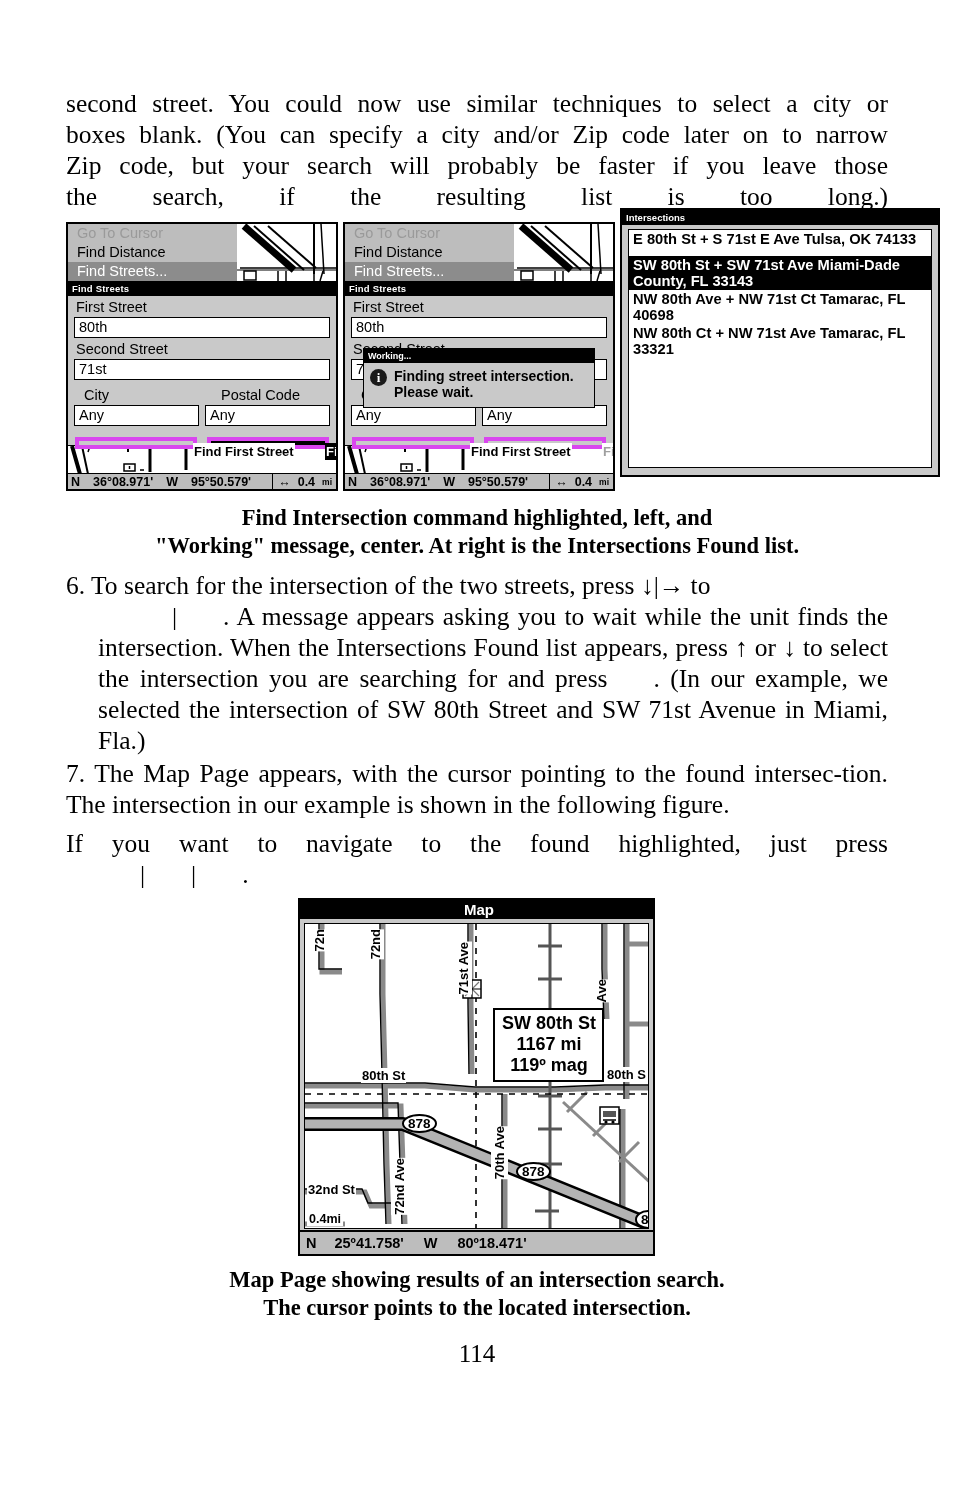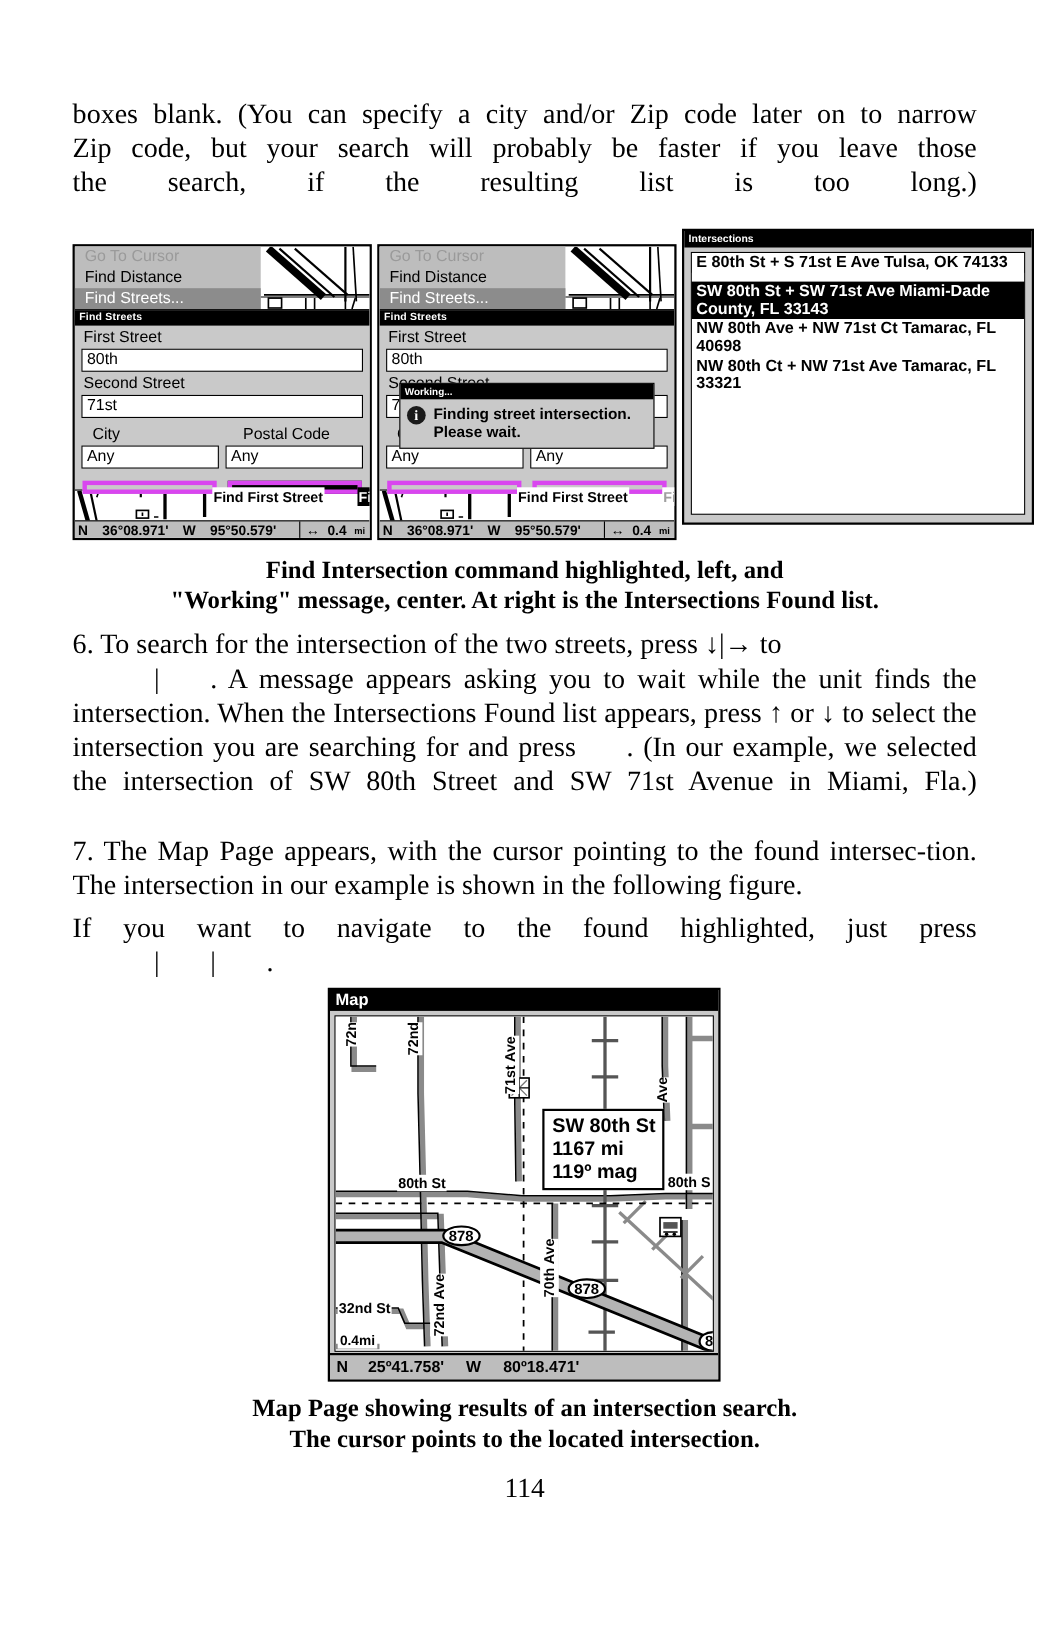--- a/index.html
+++ b/index.html
@@ -121,20 +121,21 @@
   .list-outer{position:absolute;left:6px;right:6px;top:19px;bottom:7px;background:#fff;border:1px solid #000;}
   .li{font-size:14.7px;line-height:16px;font-weight:bold;padding:1px 3px 1px 4px;}
   .li.sel{background:#000;color:#fff;}
   .li-sep{height:8px;background:#fff;}
 
   
   .mapfig{
     position:absolute;box-sizing:border-box;background:#c9c9c9;
     border:2px solid #000;overflow:hidden;
     font-family:"Liberation Sans","DejaVu Sans",sans-serif;
+    text-align:center;
   }
   .mapfig-title{background:#000;color:#fff;font-weight:bold;font-size:15px;line-height:19px;padding:0 0 0 5px;}
   .mapcanvas{position:absolute;left:4px;right:4px;top:23px;bottom:25px;background:#fff;border:1px solid #000;overflow:hidden;}
   .map-status{
     position:absolute;left:0;right:0;bottom:0;height:22px;background:#bdbdbd;
     border-top:2px solid #000;display:flex;align-items:center;
     font-size:14.5px;font-weight:bold;
   }
   .popupbox{
     position:absolute;background:#fff;border:2px solid #000;
@@ -148,20 +149,21 @@
     position:absolute;z-index:7;background:#fff;border:2px solid #000;border-radius:50%;
     font-size:13.5px;font-weight:bold;line-height:15px;padding:0 4px;
   }
 </style>
 </head>
 <body>
 
 <div class="page">
 
   <div class="prose last-line-natural justify-all" style="left:66px;top:88px;width:822px;">
+    <div style="text-align:justify;text-align-last:justify;">second street. You could now use similar techniques to select a city or</div>
     <div style="text-align:justify;text-align-last:justify;">boxes blank. (You can specify a city and/or Zip code later on to narrow</div>
     <div style="text-align:justify;text-align-last:justify;">Zip code, but your search will probably be faster if you leave those</div>
     <div style="text-align:left;">the search, if the resulting list is too long.)</div>
   </div>
 
   <div class="unit" style="left:66px;top:222px;width:272px;height:269px;">
 
     <div class="mapstrip">
       <svg width="272" height="269" viewBox="0 0 272 269">
         <g stroke="#000" fill="none">
@@ -364,21 +366,21 @@
 
   <div class="caption" style="top:504px;">
     <div>Find Intersection command highlighted, left, and</div>
     <div>"Working" message, center. At right is the Intersections Found list.</div>
   </div>
 
   <div class="prose" style="left:66px;top:570px;width:822px;">
     <div style="text-align:left;">
       <span>6. To search for the intersection of the two streets, press </span><span class="keyglyph">↓|→</span><span> to</span>
     </div>
-    <div style="text-align:justify;text-align-last:justify;">
+    <div style="text-align:justify;text-align-last:justify;margin-left:32px;">
       <span class="gap-lg"></span><span class="keyglyph">|</span><span class="gap-md"></span><span>. A message appears asking you to wait while the unit finds the intersection. When the Intersections Found list appears, press ↑ or ↓ to select the intersection you are searching for and press</span><span class="gap-md"></span><span>. (In our example, we selected the intersection of SW 80th Street and SW 71st Avenue in Miami, Fla.)</span>
     </div>
   </div>
 
   <div class="prose" style="left:66px;top:758px;width:822px;text-align:justify;text-align-last:left;">7. The Map Page appears, with the cursor pointing to the found intersec-tion. The intersection in our example is shown in the following figure.</div>
 
   <div class="prose" style="left:66px;top:828px;width:822px;">
     <div style="text-align:justify;text-align-last:justify;">If you want to navigate to the found highlighted, just press</div>
     <div style="text-align:left;">
       <span class="gap-lg"></span><span class="keyglyph">|</span><span class="gap-md"></span><span class="keyglyph">|</span><span class="gap-md"></span><span>.</span>

